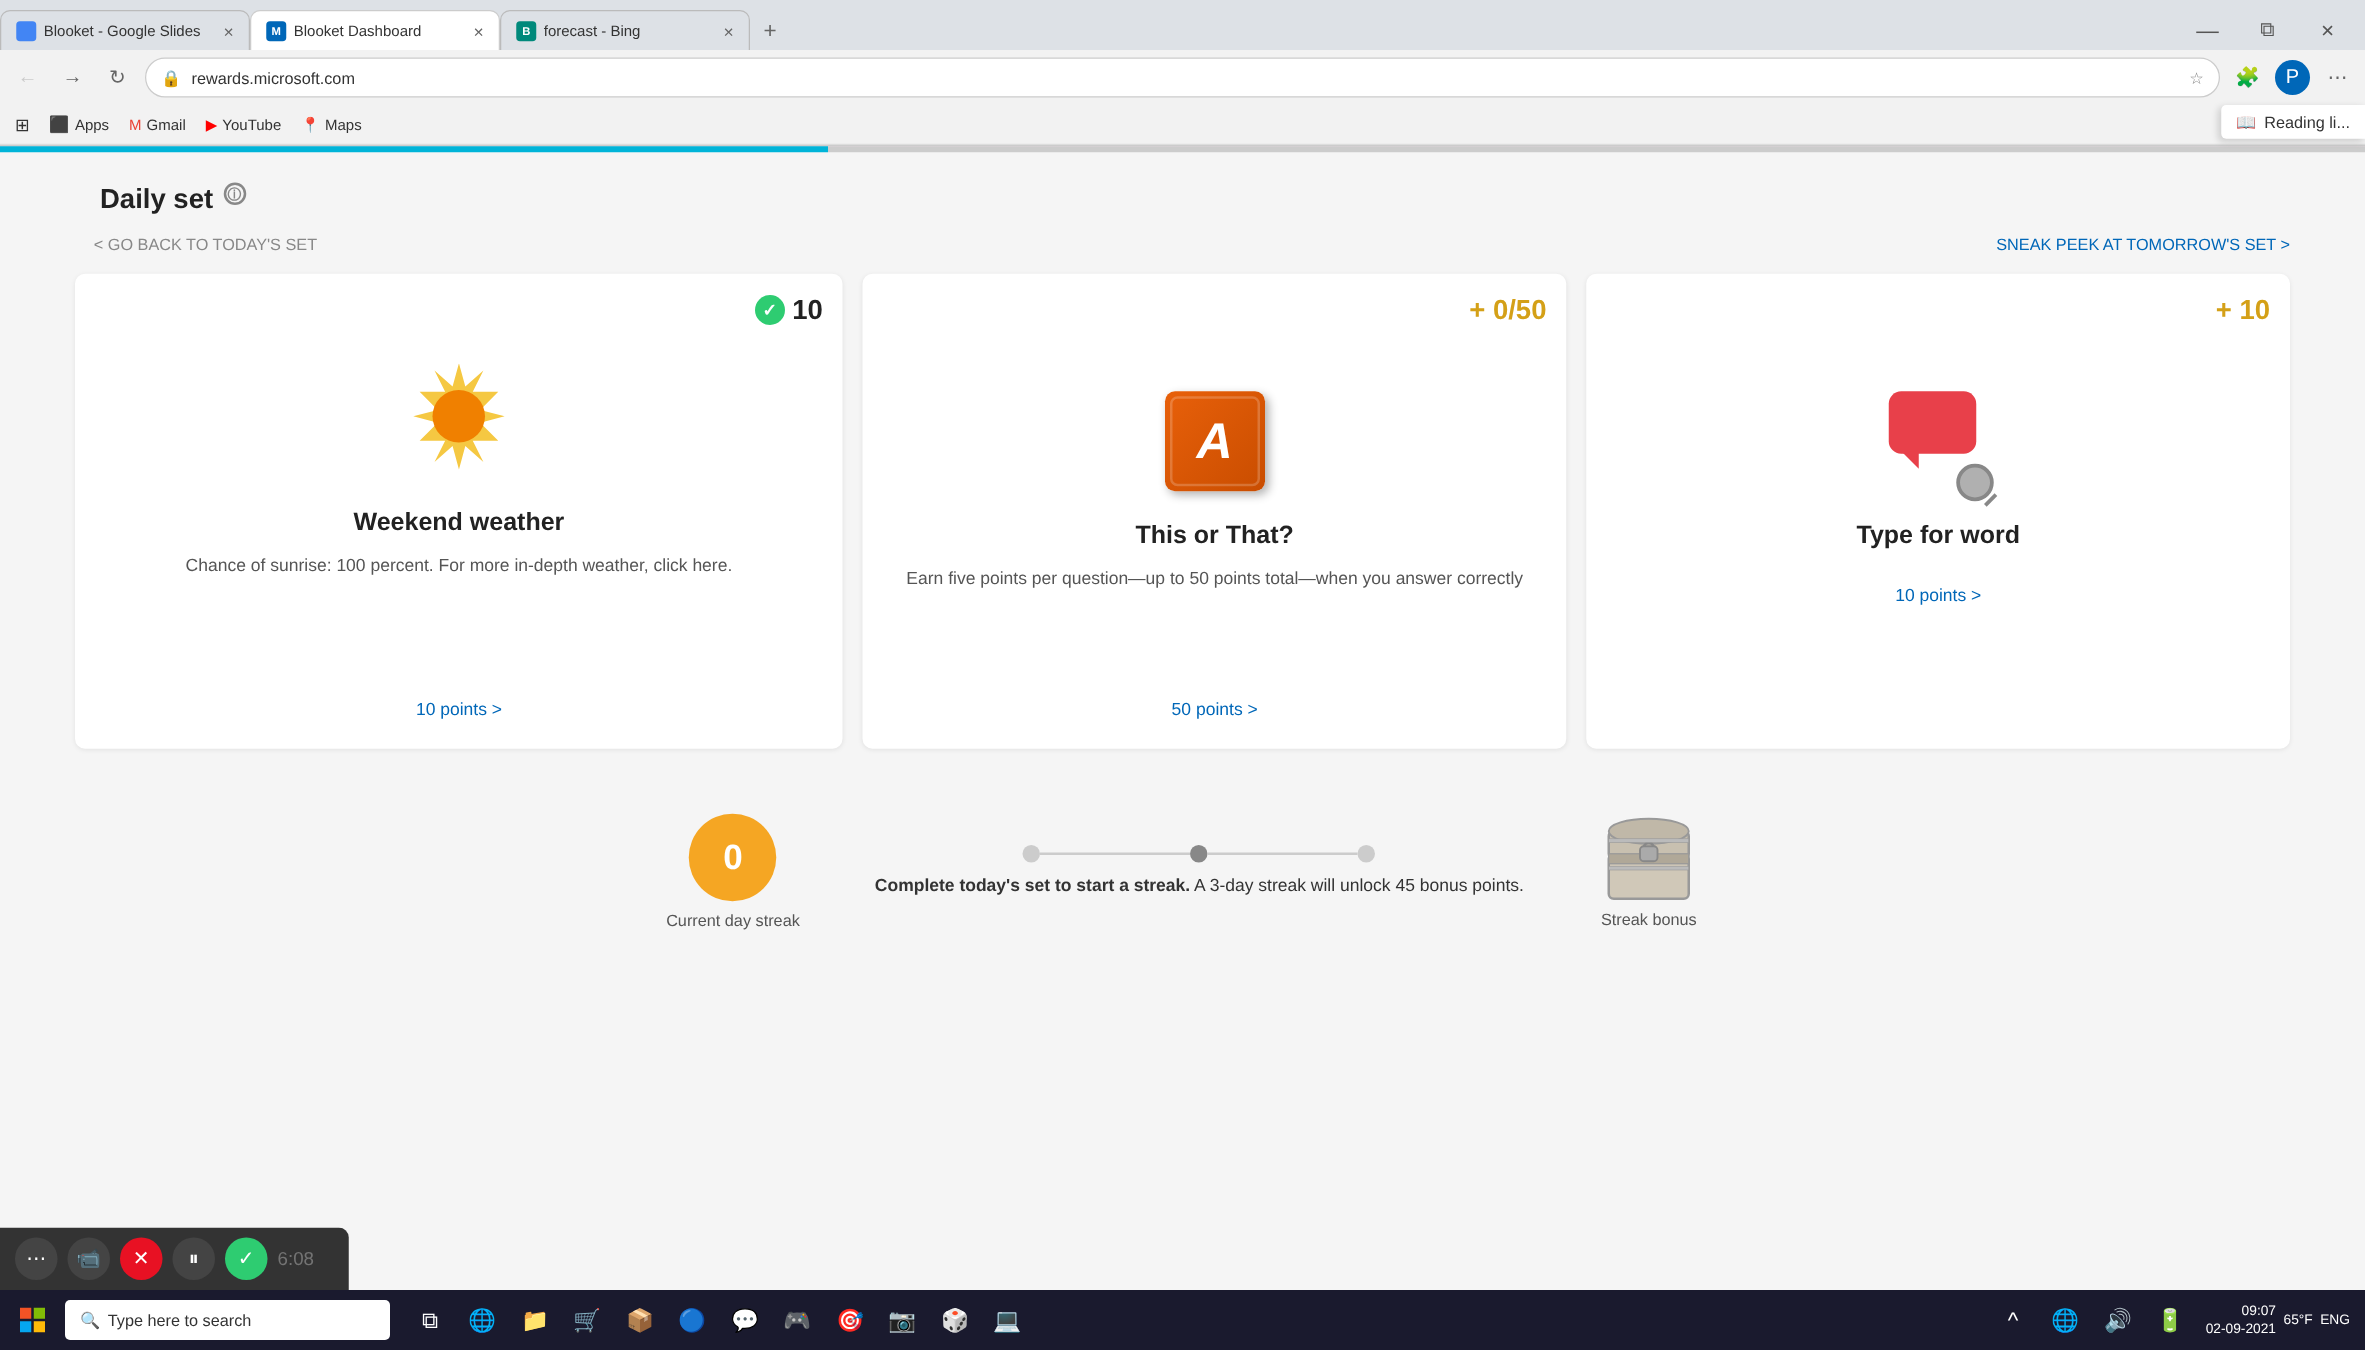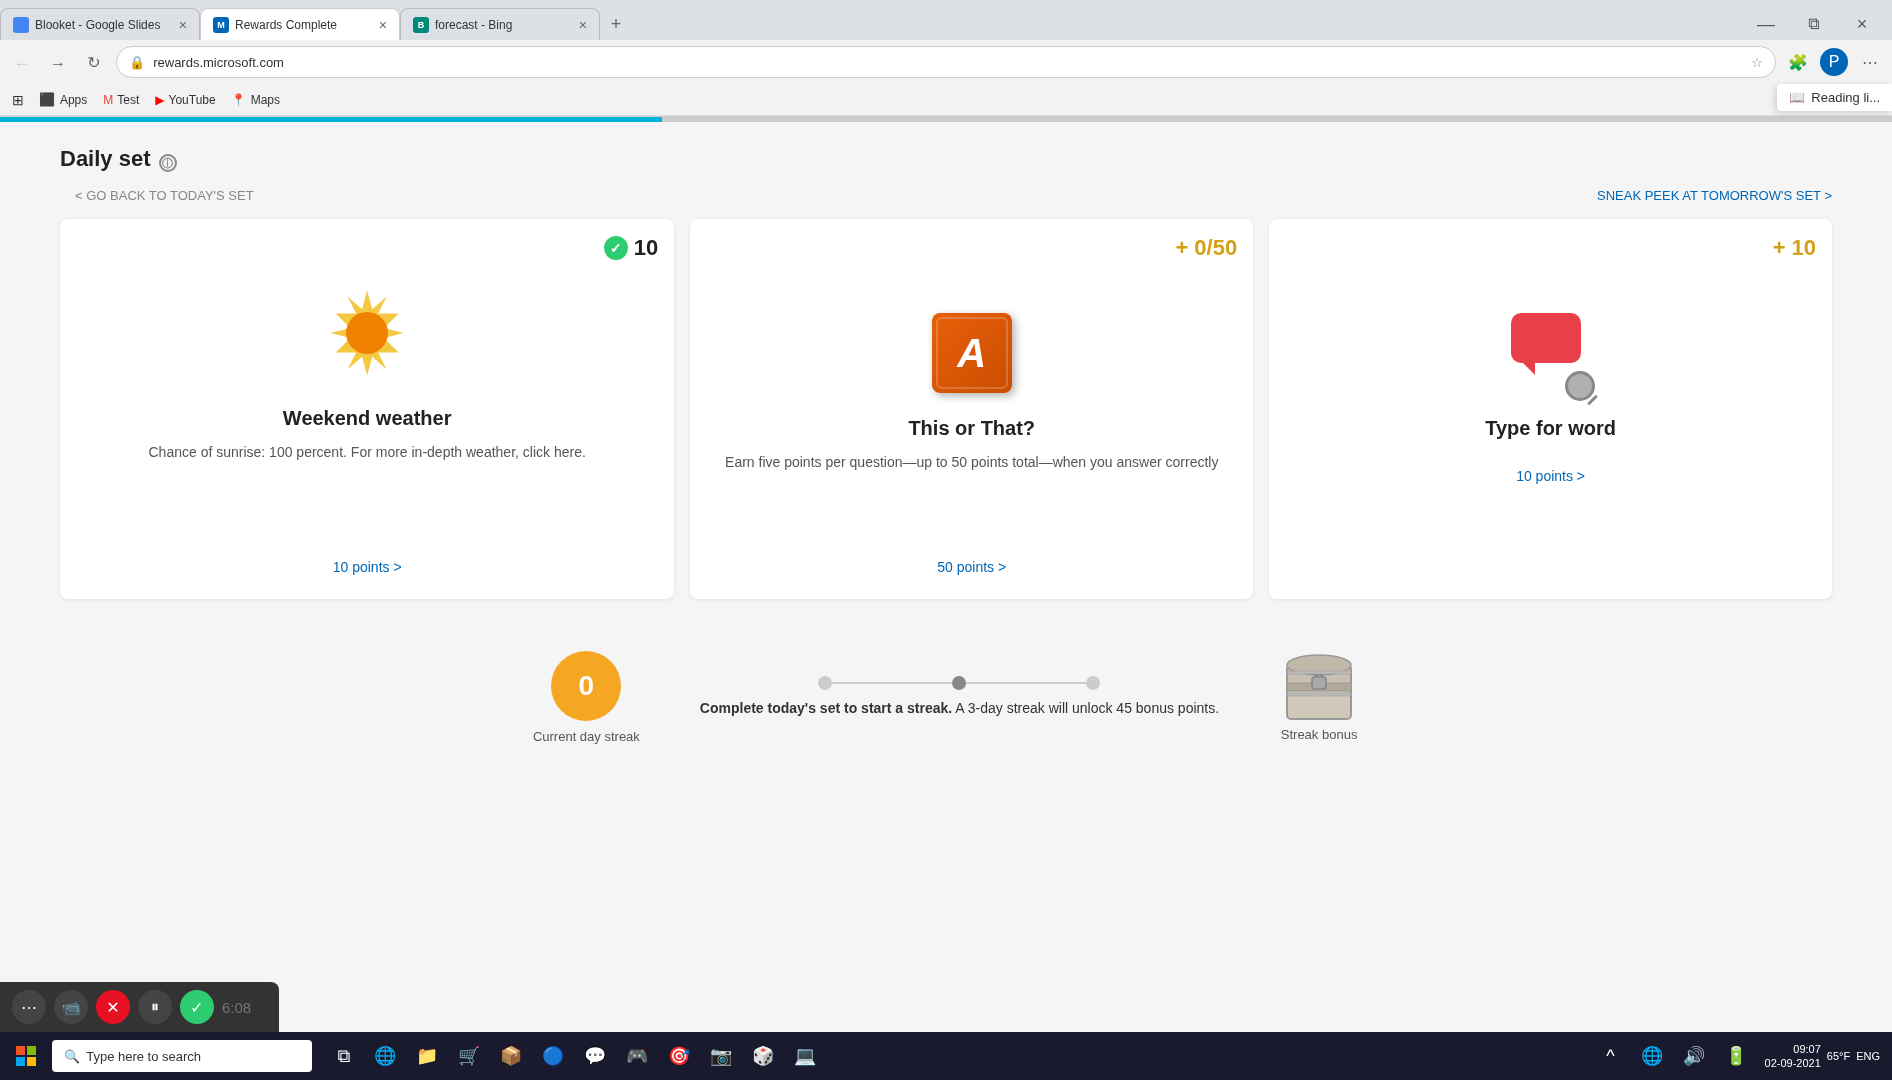--- a/index.html
+++ b/index.html
@@ -23,21 +23,21 @@
     .browser-action { width: 28px; height: 28px; display: flex; align-items: center; justify-content: center; color: #666; cursor: pointer; font-size: 16px; }
 
     .bookmarks-bar { height: 32px; display: flex; align-items: center; padding: 0 12px; gap: 16px; background: #f2f2f2; border-bottom: 1px solid #ddd; font-size: 12px; color: #333; }
     .bookmark-item { display: flex; align-items: center; gap: 4px; cursor: pointer; color: #333; }
 
     
     .page-content { background: #f5f5f5; padding: 0 60px; }
 
     
     .daily-set-header { display: flex; align-items: center; justify-content: space-between; padding: 24px 0 16px 0; }
-    .daily-set-title { display: flex; align-items: flex-end; gap: 8px; font-size: 22px; font-weight: 600; color: #222; }
+    .daily-set-title { display: flex; align-items: flex-start; gap: 8px; font-size: 22px; font-weight: 600; color: #222; margin-left: 20px; }
     .info-icon { width: 18px; height: 18px; border-radius: 50%; border: 2px solid #888; display: flex; align-items: center; justify-content: center; font-size: 11px; color: #888; cursor: pointer; }
 
     .nav-links { display: flex; justify-content: space-between; align-items: center; margin-bottom: 16px; }
     .nav-link { font-size: 13px; color: #888; cursor: pointer; display: flex; align-items: center; gap: 4px; margin-left: 15px; }
     .nav-link.right { color: #0067b8; font-weight: 500; }
 
     
     .cards-row { display: flex; gap: 16px; margin-bottom: 32px; }
     .card { background: #fff; border-radius: 8px; padding: 24px; flex: 1; position: relative; display: flex; flex-direction: column; align-items: center; min-height: 380px; box-shadow: 0 1px 4px rgba(0,0,0,0.08); }
     .card-score { position: absolute; top: 16px; right: 16px; font-size: 22px; font-weight: 600; display: flex; align-items: center; gap: 6px; }
@@ -106,21 +106,21 @@
   <div class="tab-bar">
 
     <div class="tab" style="background:#dde1e6; border-color:#bbb;">
       <div class="tab-icon" style="background:#4285F4; border-radius:3px; width:16px; height:16px;"></div>
       <span class="tab-label">Blooket - Google Slides</span>
       <span class="tab-close">×</span>
     </div>
 
     <div class="tab active">
       <div class="tab-icon" style="background:#0067b8; border-radius:3px; width:16px; height:16px; display:flex;align-items:center;justify-content:center; color:white; font-size:9px; font-weight:700;">M</div>
-      <span class="tab-label">Rewards Complete</span>
+      <span class="tab-label">Blooket Dashboard</span>
       <span class="tab-close">×</span>
     </div>
 
     <div class="tab" style="background:#dde1e6; border-color:#bbb;">
       <div class="tab-icon" style="background:#00897B; border-radius:3px; width:16px; height:16px; display:flex;align-items:center;justify-content:center; color:white; font-size:9px; font-weight:700;">B</div>
       <span class="tab-label">forecast - Bing</span>
       <span class="tab-close">×</span>
     </div>
     <div class="tab-new">+</div>
 
@@ -146,21 +146,21 @@
   </div>
 
   <div class="bookmarks-bar">
     <span style="font-size:14px;">⊞</span>
     <div class="bookmark-item">
       <span style="font-size:13px;">⬛</span>
       <span>Apps</span>
     </div>
     <div class="bookmark-item">
       <span style="color:#EA4335;">M</span>
-      <span>Test</span>
+      <span>Gmail</span>
     </div>
     <div class="bookmark-item">
       <span style="color:#FF0000;">▶</span>
       <span>YouTube</span>
     </div>
     <div class="bookmark-item">
       <span style="color:#34A853;">📍</span>
       <span>Maps</span>
     </div>
   </div>

